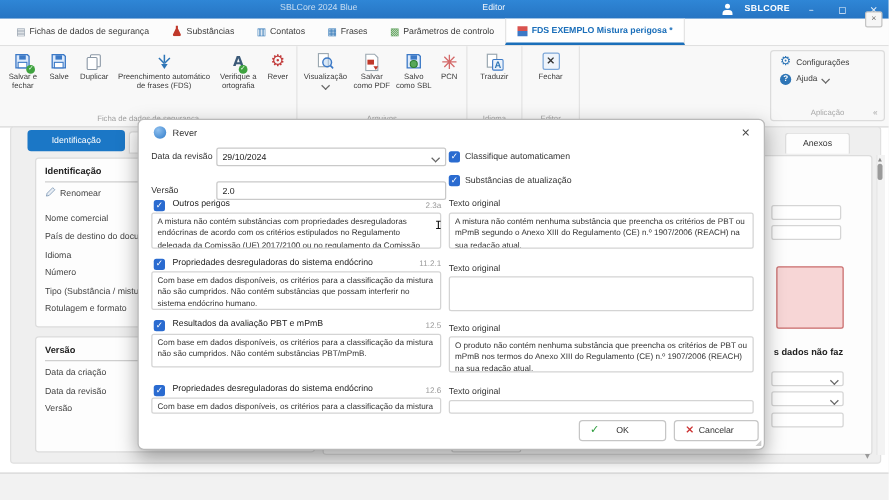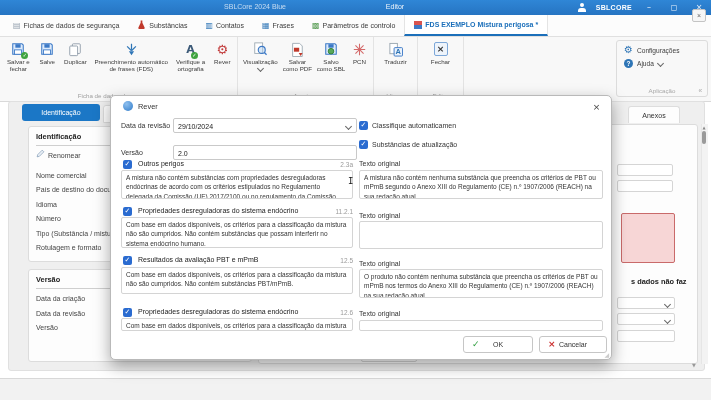--- a/index.html
+++ b/index.html
@@ -314,21 +314,21 @@
     <div class="p-item">Data da criação</div>
     <div class="p-item">Data da revisão</div>
     <div class="p-item">Versão</div>
   </div>
 </div>
 
 <div class="panel" style="left:258px;top:124px;width:440px;height:240px">
   <div class="field" style="left:358px;top:39px;width:56px;height:12px"></div>
   <div class="field" style="left:358px;top:55px;width:56px;height:12px"></div>
   <div class="pinkbox" style="left:362px;top:88px;width:52px;height:48px"></div>
-  <div class="sec-frag" style="left:372px;top:152px">s dados não faz</div>
+  <div class="sec-frag" style="left:360px;top:152px">s dados não faz</div>
   <div class="field dd" style="left:358px;top:172px;width:58px;height:12px">
       <span class="chev"></span>
     </div>
   <div class="field dd" style="left:358px;top:188px;width:58px;height:12px">
       <span class="chev"></span>
     </div>
   <div class="field" style="left:358px;top:205px;width:58px;height:12px"></div>
   <div style="position:absolute;left:9px;top:228px;font-size:7px;color:#333;white-space:nowrap">Dados Personalizados</div>
   <div class="field" style="left:102px;top:226px;width:56px;height:11px"></div>
 </div>

